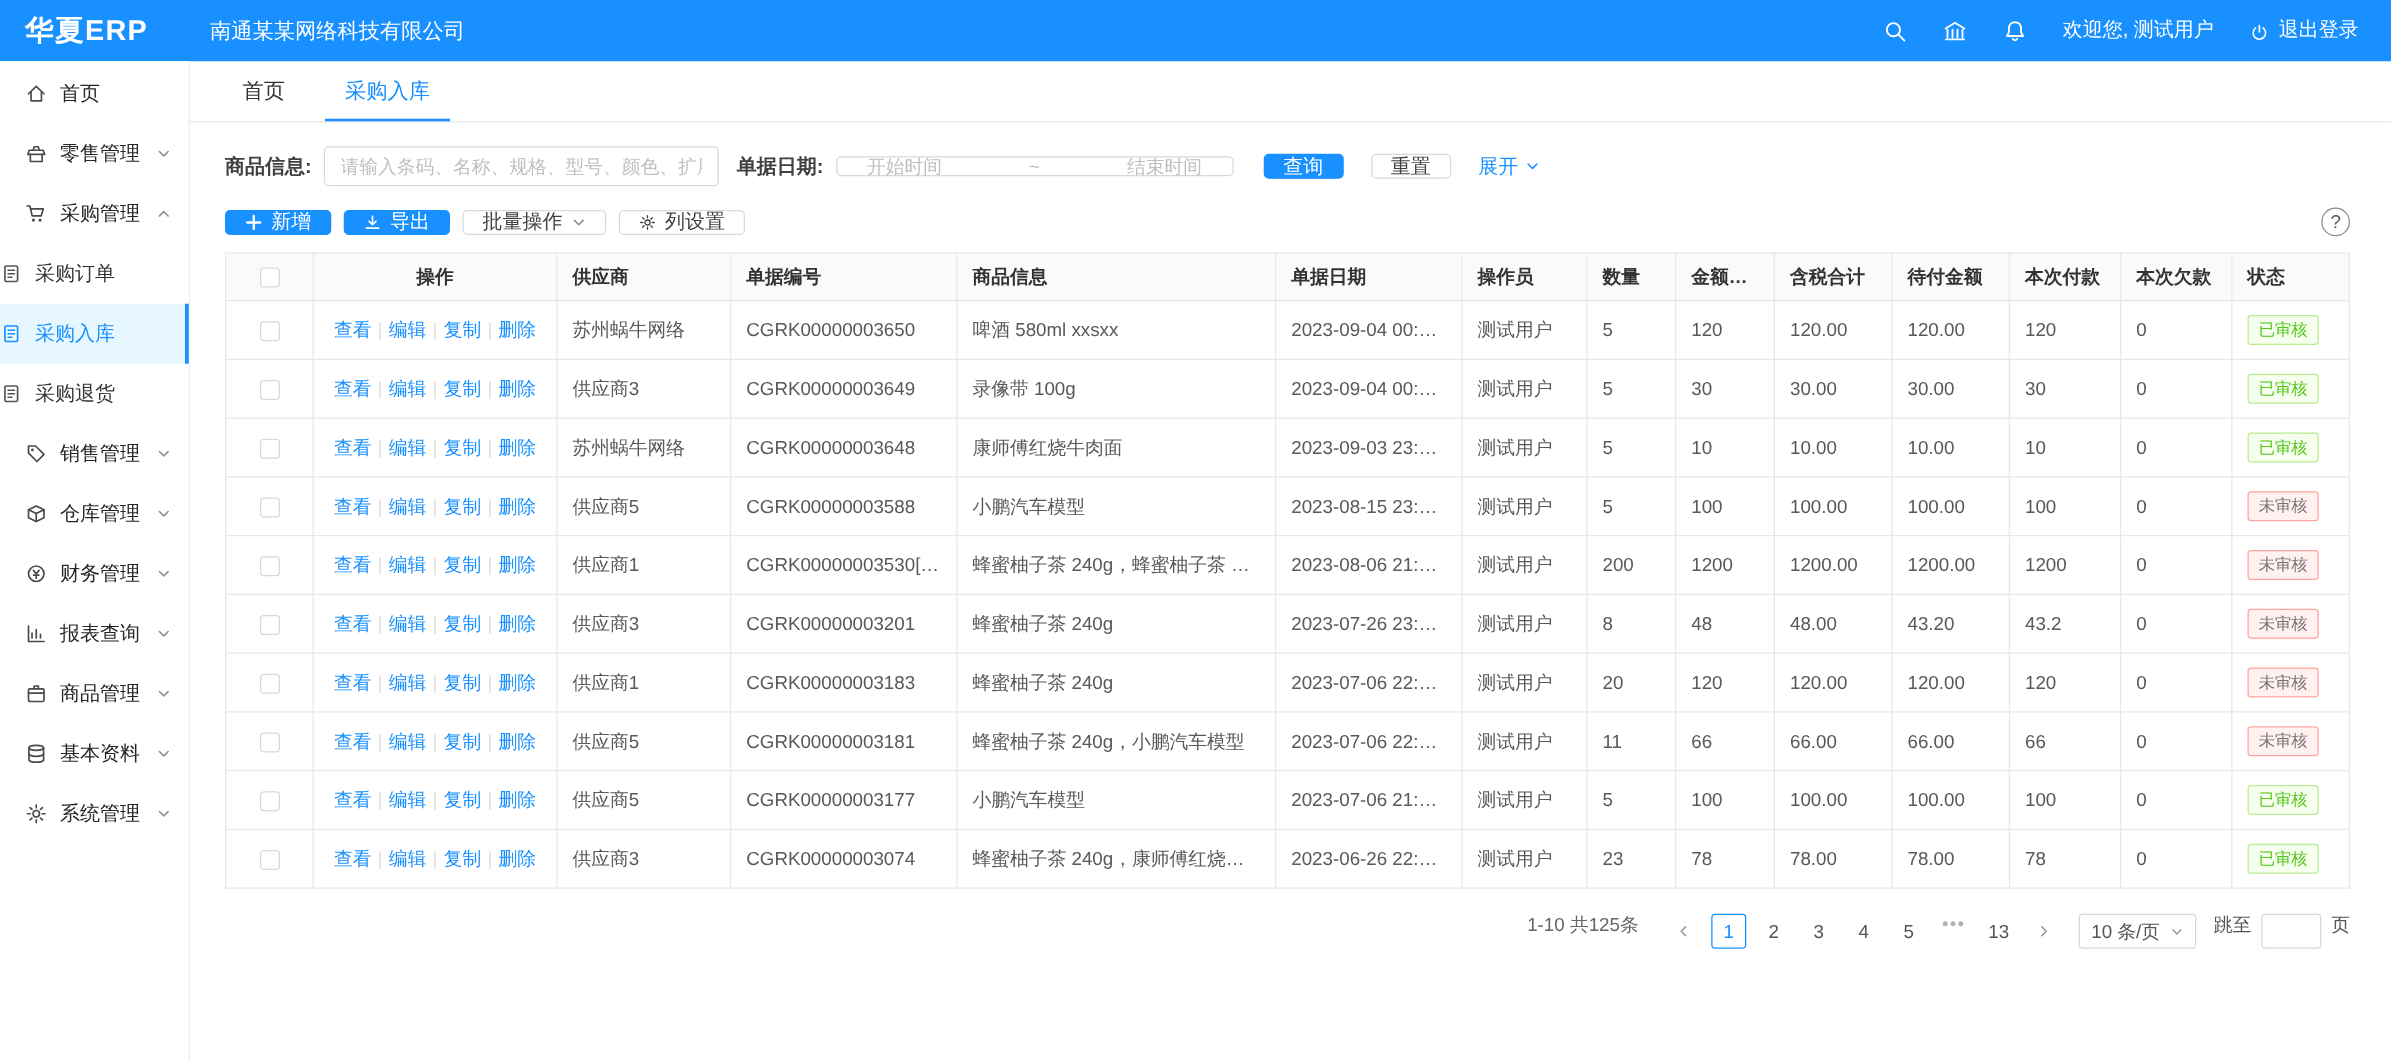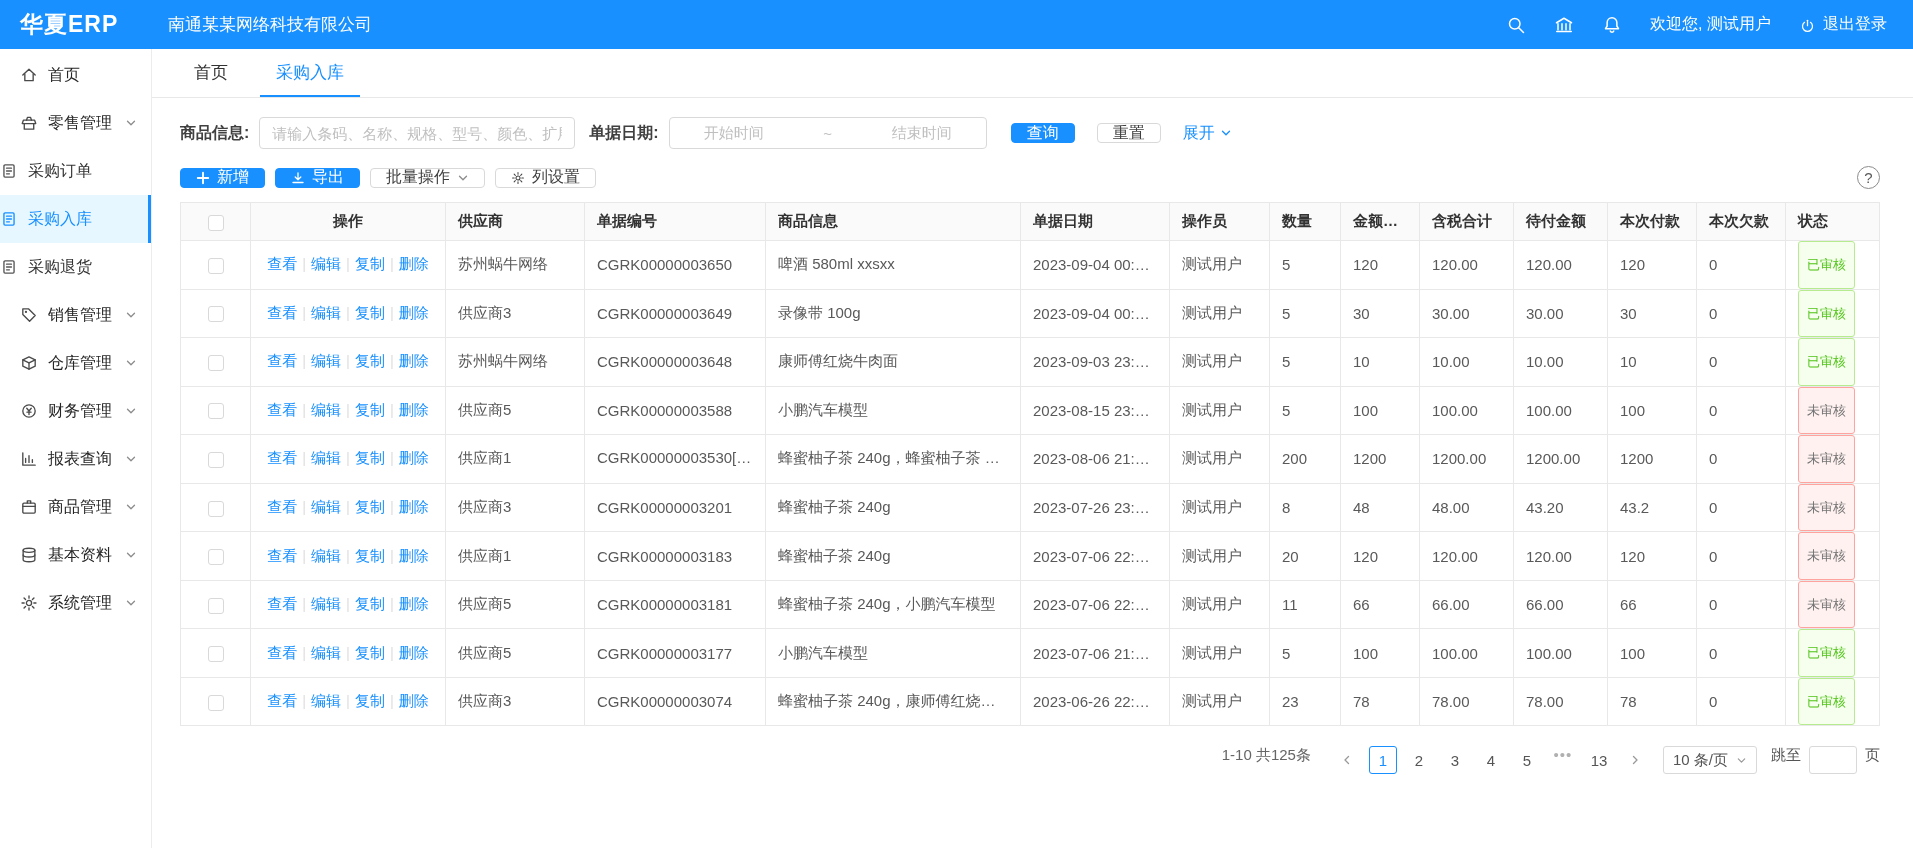--- a/index.html
+++ b/index.html
@@ -45,21 +45,21 @@
 
   
   .filter-row{display:flex;align-items:center;margin-top:19px}
   .f-group{display:flex;align-items:center}
   .f-group + .f-group{margin-left:14px}
   .f-label{font-size:16px;font-weight:600;color:#404040;white-space:nowrap}
   .f-input{height:32px;border:1px solid #d9d9d9;border-radius:4px;padding:0 12px;font-size:15px;color:#333;margin-left:10px;background:#fff}
   .f-input::placeholder{color:#bfbfbf}
   .f-input.bill{width:313px}
   .f-input.material{width:316px}
-  .date-range{width:318px;height:32px;border:1px solid #d9d9d9;border-radius:4px;display:flex;align-items:center;justify-content:space-between;padding:0 34px;margin-left:10px;color:#bfbfbf;font-size:15px;cursor:pointer;background:#fff}
+  .date-range{width:318px;height:16px;border:1px solid #d9d9d9;border-radius:4px;display:flex;align-items:center;justify-content:space-between;padding:0 24px;margin-left:10px;color:#bfbfbf;font-size:15px;cursor:pointer;background:#fff}
   .btn{height:20px;border-radius:4px;font-size:16px;display:inline-flex;align-items:center;justify-content:center;cursor:pointer;border:1px solid #d9d9d9;background:#fff;color:#404040;padding:0 15px;white-space:nowrap}
   .btn.primary{background:#1890ff;border-color:#1890ff;color:#fff}
   .search-btn{margin-left:24px}
   .reset-btn{margin-left:22px}
   .expand-link{margin-left:22px;color:#1890ff;font-size:16px;display:inline-flex;align-items:center;gap:5px;cursor:pointer;text-decoration:none}
   .expand-link .chev{width:12px;height:12px;display:inline-flex;color:#1890ff}
   .expand-link .chev svg{width:12px;height:12px}
 
   
   .toolbar{display:flex;align-items:center;margin-top:17px}
@@ -73,21 +73,21 @@
   
   .table-wrap{margin-top:13px}
   table{width:100%;border-collapse:collapse;table-layout:fixed}
   th,td{border:1px solid #e8e8e8;font-size:15px;padding:0 12px;white-space:nowrap;overflow:hidden;text-overflow:ellipsis;text-align:left}
   th{height:38px;background:#fafafa;color:#333;font-weight:700}
   td{height:47px;color:#595959}
   th.center,td.center{text-align:center;padding:0 4px}
   .checkbox{display:inline-block;width:16px;height:16px;border:1px solid #d9d9d9;border-radius:3px;background:#fff;vertical-align:middle;cursor:pointer}
   .op-link{color:#1890ff;text-decoration:none;cursor:pointer}
   .op-sep{color:#e0e0e0;margin:0 5px}
-  .badge{display:inline-block;padding:14px 8px;font-size:13px;border-radius:3px;line-height:1.35}
+  .badge{display:inline-block;padding:2px 8px;font-size:13px;border-radius:3px;line-height:1.35}
   .badge.approved{color:#52c41a;border:1px solid #b7eb8f;background:#f6ffed}
   .badge.unapproved{color:#737373;border:1px solid #ffa39e;background:#fff1f0}
 
   
   .pagination{display:flex;justify-content:flex-end;margin-top:20px;font-size:15px;color:#666}
   .pg-total{margin-right:14px;color:#666}
   .pg-btn{min-width:28px;height:28px;border-radius:3px;display:inline-flex;align-items:center;justify-content:center;cursor:pointer;color:#555;padding:0 5px;margin-left:8px;background:#fff}
   .pg-btn.active{border:1px solid #1890ff;color:#1890ff}
   .pg-arrow{color:#999}
   .pg-arrow svg{width:12px;height:12px}
@@ -153,20 +153,35 @@
         <div class="side-item">
           <span class="side-icon">
             <svg viewBox="0 0 16 16" fill="none" stroke="currentColor" stroke-width="1.2" stroke-linecap="round" stroke-linejoin="round">
               <path d="M3 5.5h10l1 3H2z"></path>
               <path d="M3.8 8.5v5h8.4v-5"></path>
               <path d="M5.8 5.5 6.6 3h2.8l.8 2.5"></path>
             </svg>
           </span>
           <span class="side-label">零售管理</span>
           <span class="side-chev down">
+            <svg viewBox="0 0 12 12" fill="none" stroke="currentColor" stroke-width="1.3" stroke-linecap="round" stroke-linejoin="round">
+              <path d="M2.5 4.2 6 7.8 9.5 4.2"></path>
+            </svg>
+          </span>
+        </div>
+        <div class="side-item">
+          <span class="side-icon">
+            <svg viewBox="0 0 16 16" fill="none" stroke="currentColor" stroke-width="1.2" stroke-linecap="round" stroke-linejoin="round">
+              <path d="M1.5 2.5h2l1.6 7h6.4l1.5-5H4.2"></path>
+              <circle cx="6" cy="12.5" r="1.1" fill="currentColor" stroke="none"></circle>
+              <circle cx="10.7" cy="12.5" r="1.1" fill="currentColor" stroke="none"></circle>
+            </svg>
+          </span>
+          <span class="side-label">采购管理</span>
+          <span class="side-chev up">
             <svg viewBox="0 0 12 12" fill="none" stroke="currentColor" stroke-width="1.3" stroke-linecap="round" stroke-linejoin="round">
               <path d="M2.5 4.2 6 7.8 9.5 4.2"></path>
             </svg>
           </span>
         </div>
         <div class="side-sub">
           <span class="side-icon">
             <svg viewBox="0 0 16 16" fill="none" stroke="currentColor" stroke-width="1.2" stroke-linecap="round" stroke-linejoin="round">
               <rect x="3.5" y="2.5" width="9" height="11" rx="1"></rect>
               <path d="M5.8 5.5h4.4M5.8 8h4.4M5.8 10.5h2.6"></path>

